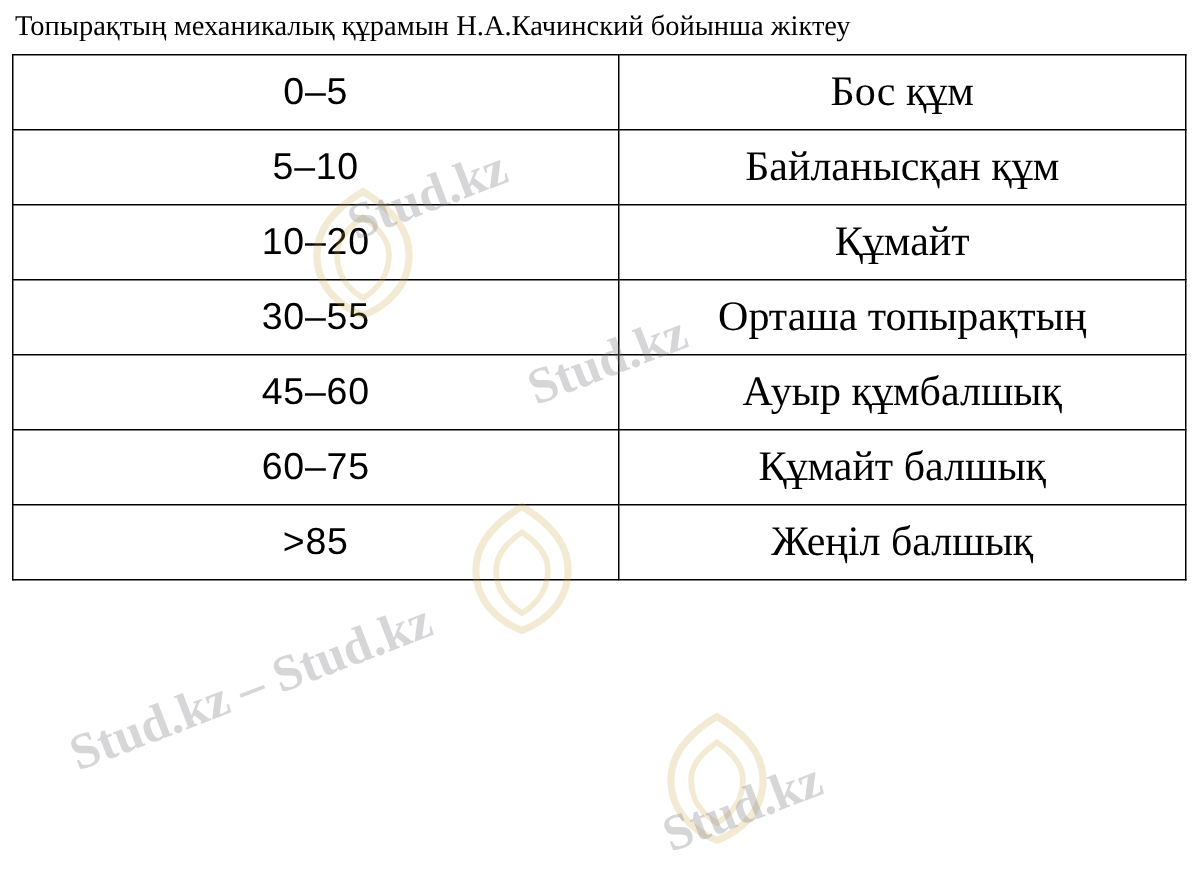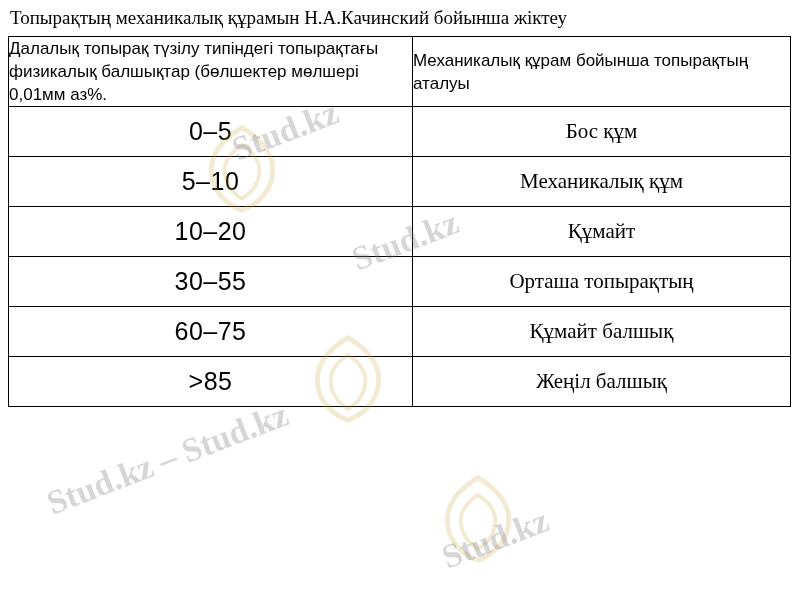--- a/index.html
+++ b/index.html
@@ -52,21 +52,21 @@
   }
   .range-cell {
     font-family: "Liberation Sans", sans-serif;
     font-size: 25px;
     text-align: center;
     height: 49px;
     letter-spacing: 0.5px;
   }
   .name-cell {
     font-family: "Liberation Serif", serif;
-    font-size: 21px;
+    font-size: 28px;
     text-align: center;
     height: 49px;
   }
 
   
   .watermark {
     position: absolute;
     left: 0;
     top: 0;
     width: 800px;
@@ -103,38 +103,38 @@
 
   <div class="doc-title">Топырақтың механикалық құрамын Н.А.Качинский бойынша жіктеу</div>
 
   <table class="data-table">
     <colgroup>
       <col class="col-a">
       <col class="col-b">
     </colgroup>
     <tbody>
       <tr>
-        <td class="header-cell">Далалық топырақ түзілу типіндегі топырақтағы физикалық балшықтар (бөлшектер мөлшері 0,01мм аз%.</td>
-        <td class="header-cell">Механикалық құрам бойынша топырақтың аталуы</td>
-      </tr>
-      <tr>
         <td class="range-cell">0–5</td>
         <td class="name-cell">Бос құм</td>
       </tr>
       <tr>
         <td class="range-cell">5–10</td>
-        <td class="name-cell">Механикалық құм</td>
+        <td class="name-cell">Байланысқан құм</td>
       </tr>
       <tr>
         <td class="range-cell">10–20</td>
         <td class="name-cell">Құмайт</td>
       </tr>
       <tr>
         <td class="range-cell">30–55</td>
         <td class="name-cell">Орташа топырақтың</td>
+      </tr>
+      <tr>
+        <td class="range-cell">45–60</td>
+        <td class="name-cell">Ауыр құмбалшық</td>
       </tr>
       <tr>
         <td class="range-cell">60–75</td>
         <td class="name-cell">Құмайт балшық</td>
       </tr>
       <tr>
         <td class="range-cell">&gt;85</td>
         <td class="name-cell">Жеңіл балшық</td>
       </tr>
     </tbody>

